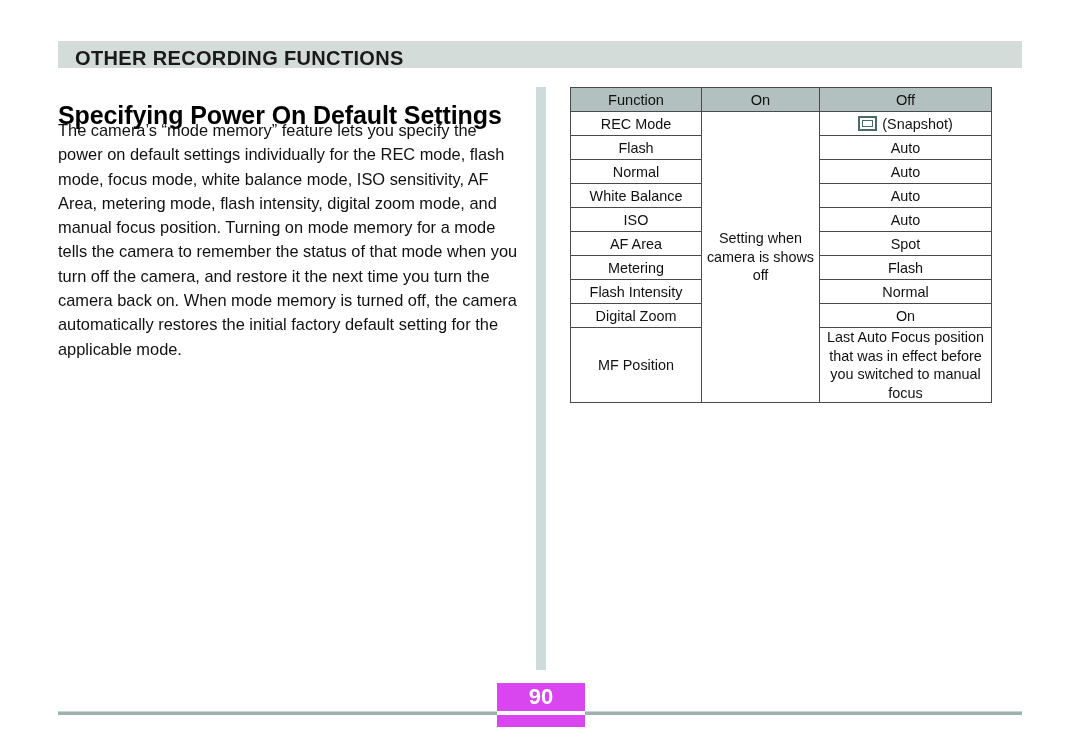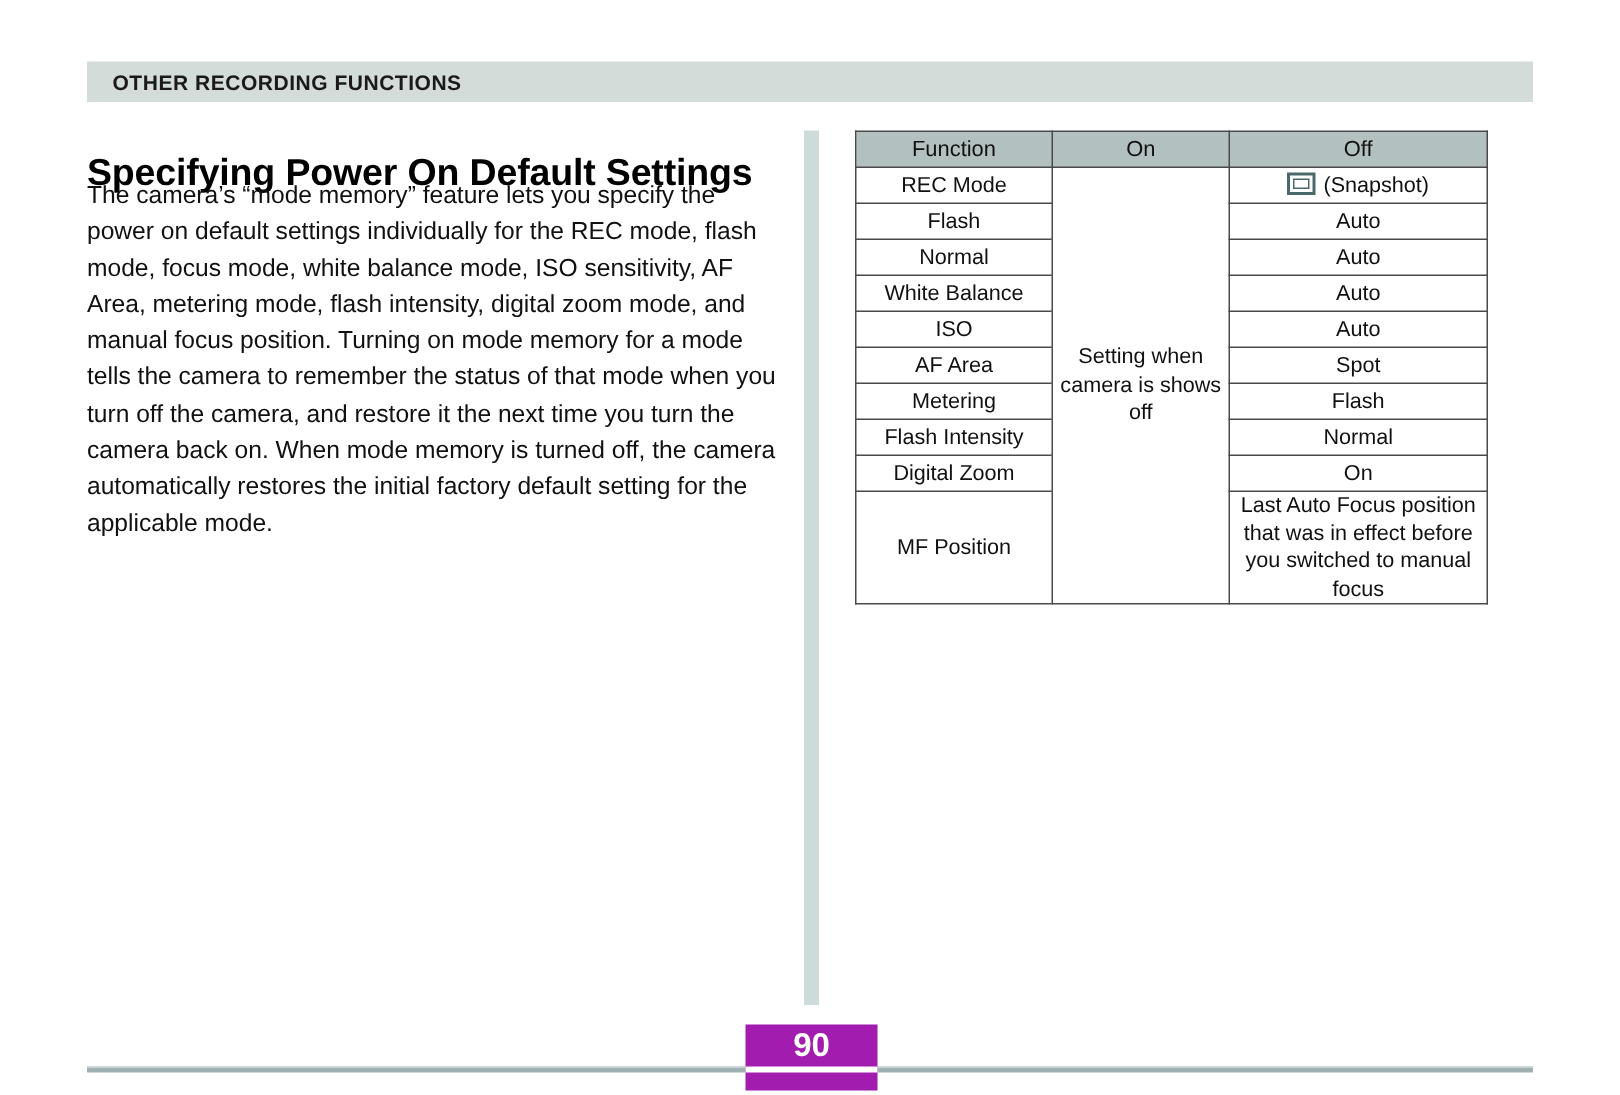--- a/index.html
+++ b/index.html
@@ -22,21 +22,21 @@
     left: 58px;
     top: 41px;
     width: 964px;
     height: 27px;
     background: #d4dcd9;
   }
   #section-header .label {
     position: absolute;
     left: 17px;
     top: 6px;
-    font-size: 14px;
+    font-size: 20px;
     font-weight: bold;
     letter-spacing: 0.35px;
     color: #1a1a1a;
     white-space: nowrap;
   }
 
   
   #page-title {
     position: absolute;
     left: 58px;
@@ -155,21 +155,21 @@
     height: 3px;
     background: #9fb0b0;
     border-top: 1px solid #c8d4d4;
   }
   #page-number-box {
     position: absolute;
     left: 497px;
     top: 683px;
     width: 88px;
     height: 44px;
-    background: #a21caf;
+    background: #d946ef;
   }
   #page-number-box .pagenum {
     position: absolute;
     left: 0;
     top: 1px;
     width: 88px;
     text-align: center;
     font-size: 22px;
     font-weight: bold;
     color: #ffffff;

